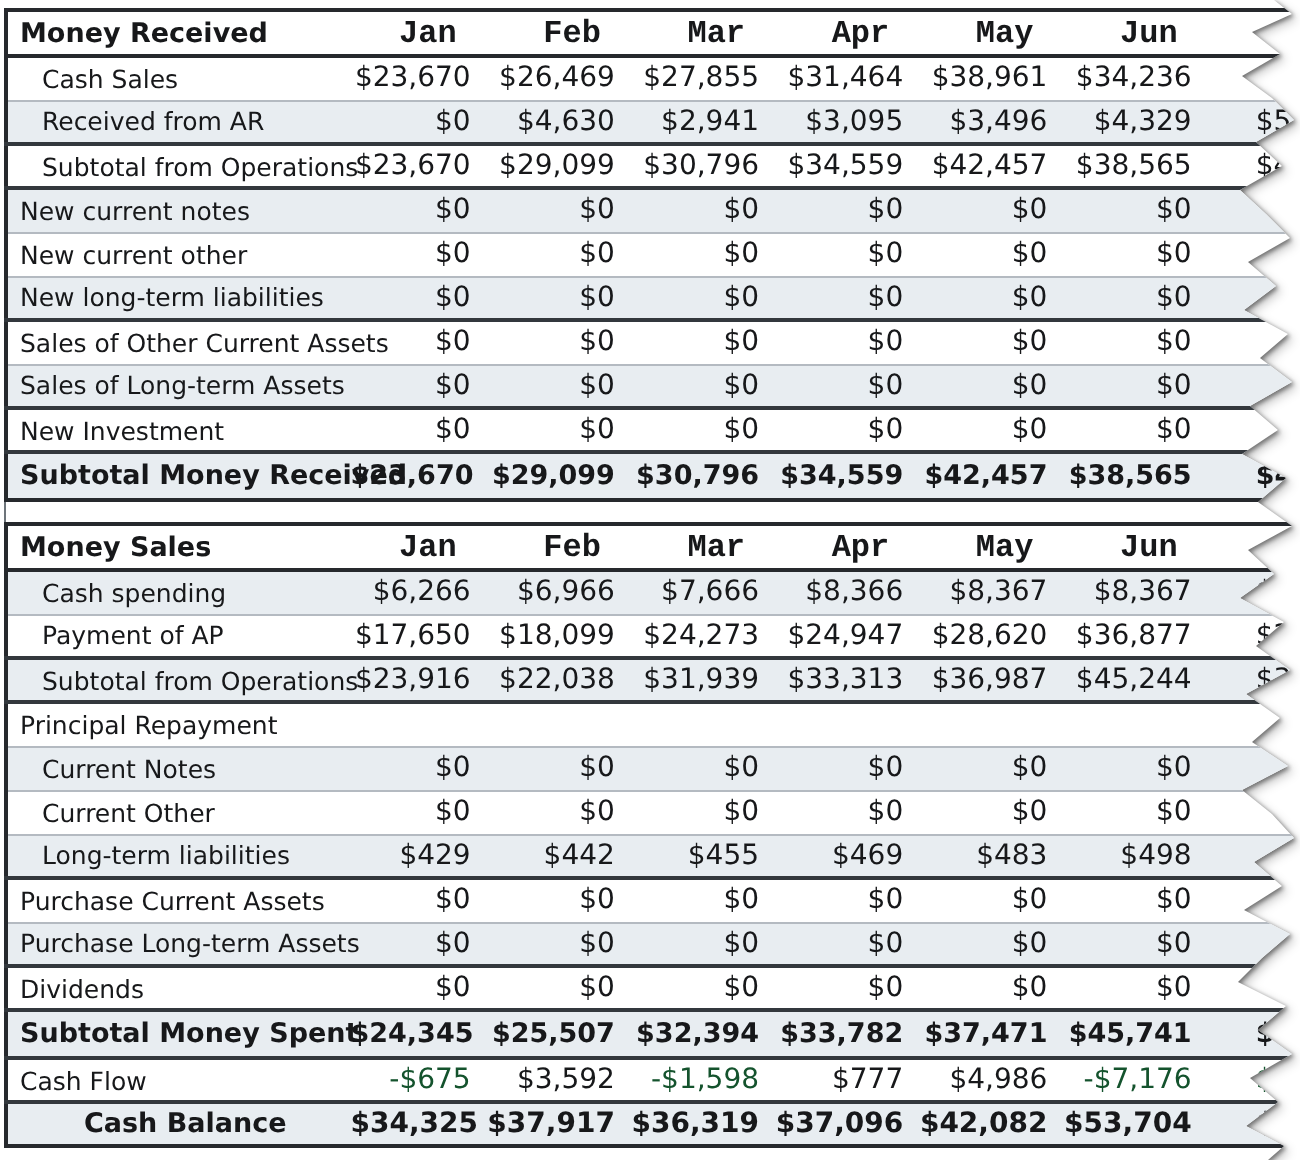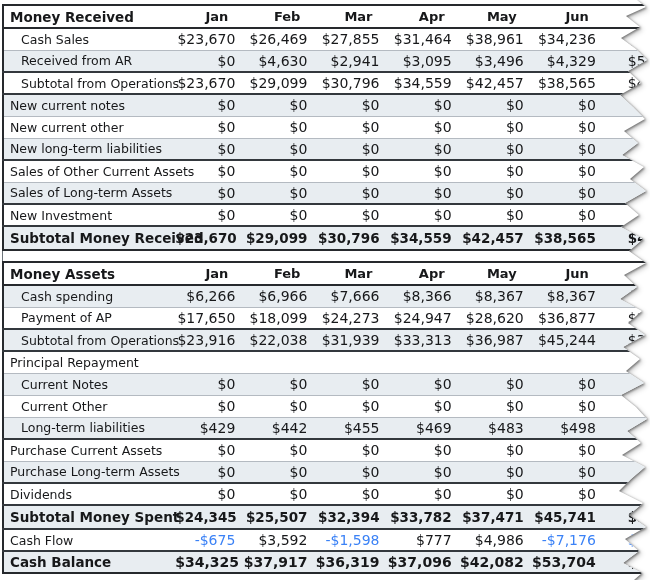--- a/index.html
+++ b/index.html
@@ -60,33 +60,33 @@
     vertical-align: middle;
   }
   th { border-bottom: 2px solid #26292d; font-weight: bold; }
   td { border-bottom: 1px solid #b4bac1; }
 
   .lbl { text-align: left; padding-left: 6px; font-size: 12.5px; }
   th.lbl { font-size: 13.5px; }
   .lbl.ind { padding-left: 17px; margin-left: 40px; }
 
   .val { text-align: right; padding-right: 8px; }
-  th.val { padding-right: 15px; font-size: 13px; }
+  th.val { padding-right: 15px; font-size: 16px; font-family: Liberation Mono, monospace; }
 
   .partial { text-align: left; padding-left: 24px; }
   th.partial { padding-left: 0; }
 
   tr.sep-thick td { border-bottom: 2px solid #33383d; }
   tr.sep-none  td { border-bottom: none; font-weight: bold; }
 
   tr.bold td { font-weight: bold; font-size: 13.5px; }
   tr.bold td.lbl { font-size: 13.5px; }
-  tr.bold-label td.lbl { font-weight: bold; font-size: 13.5px; }
-
-  .neg { color: #3b82f6; }
+  tr.bold-label td.lbl { font-weight: bold; font-size: 13.5px; text-align: center; }
+
+  .neg { color: #14532d; }
 
   #t1 tbody tr:nth-child(even) { background: #e8edf1; }
   #t2 tbody tr:nth-child(odd)  { background: #e8edf1; }
 
   .table-gap {
     height: 10px;
     margin-left: 2px;
     border-left: 1.5px solid #6d747a;
     width: 620px;
   }
@@ -232,21 +232,21 @@
           <col class="c-jan">
         <col class="c-month">
           <col class="c-month">
           <col class="c-month">
         <col class="c-month">
           <col class="c-month">
           <col class="c-partial">
       </colgroup>
     <thead>
           <tr>
-            <th class="lbl">Money Assets</th>
+            <th class="lbl">Money Sales</th>
             <th class="val">Jan</th>
             <th class="val">Feb</th>
             <th class="val">Mar</th>
             <th class="val">Apr</th>
             <th class="val">May</th>
             <th class="val">Jun</th>
             <th class="partial"></th>
           </tr>
         </thead>
         <tbody>

